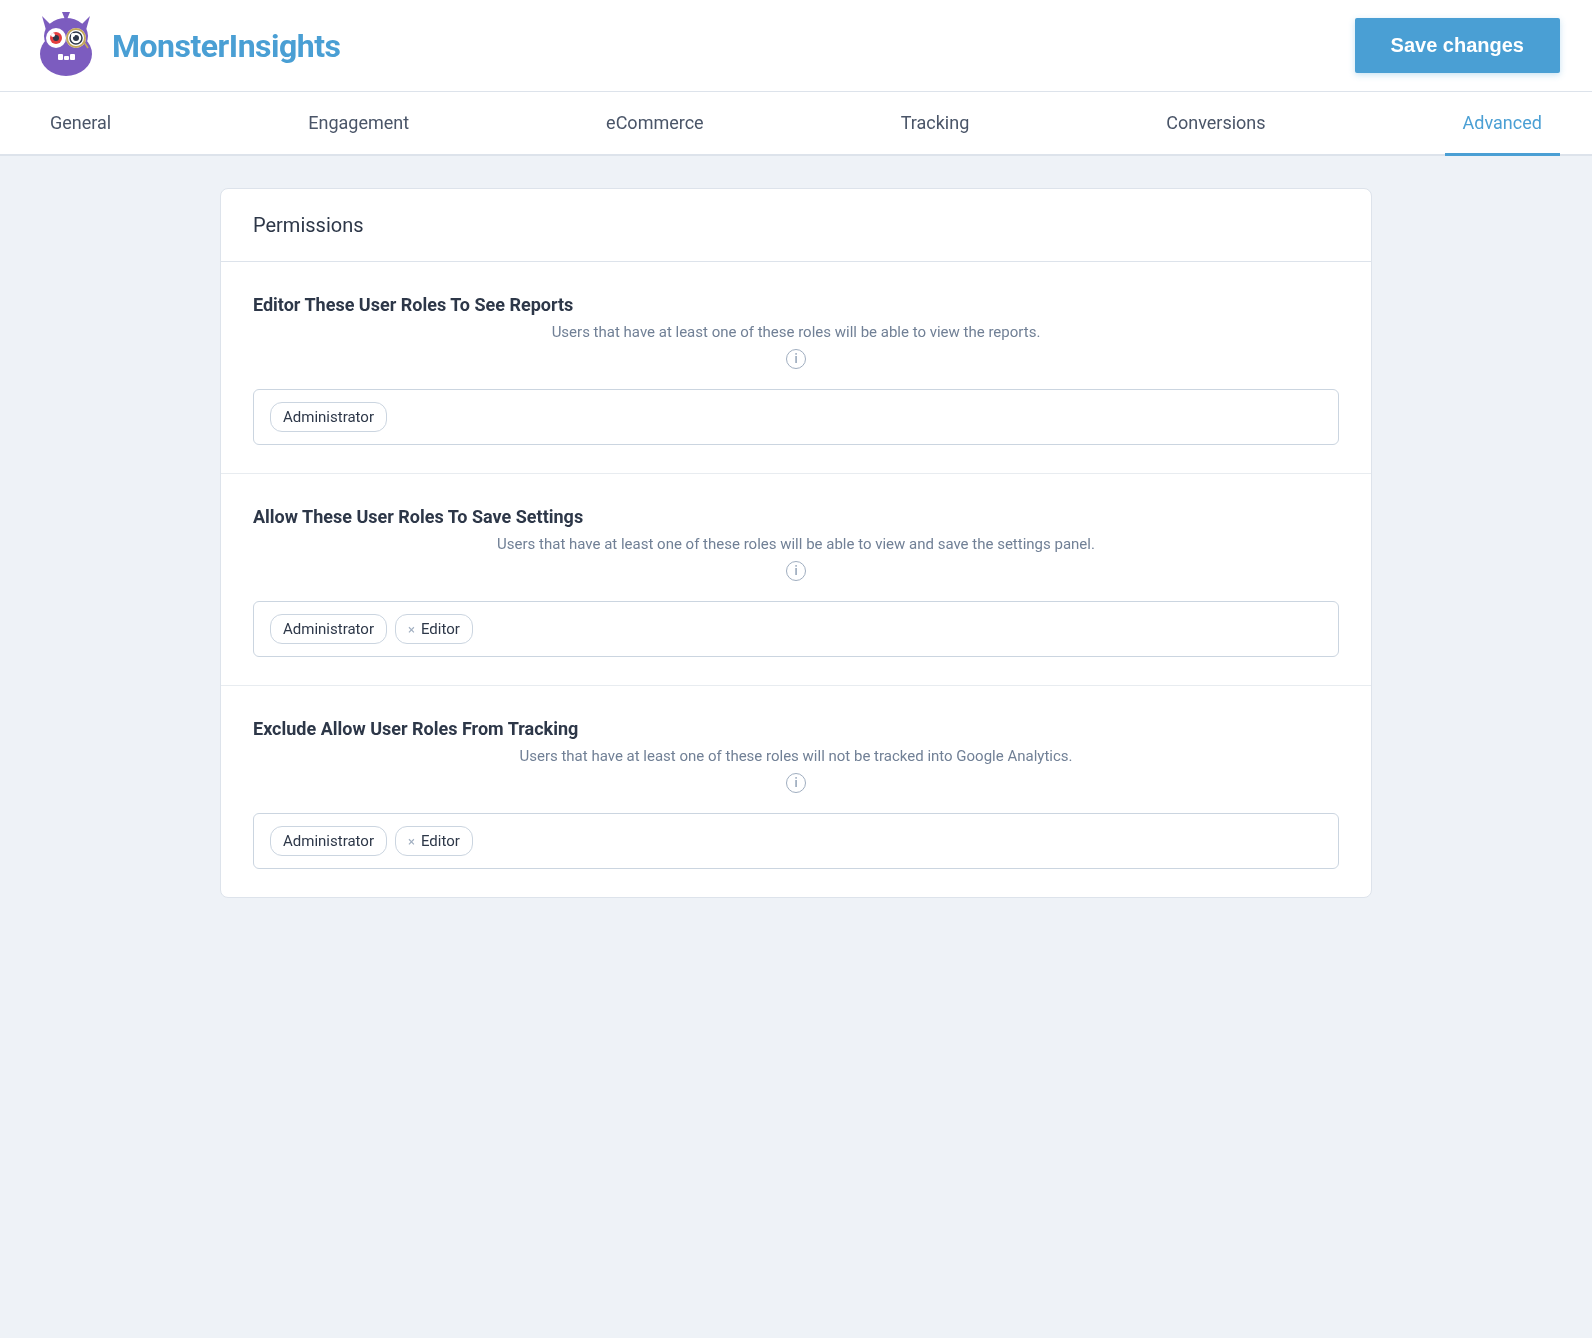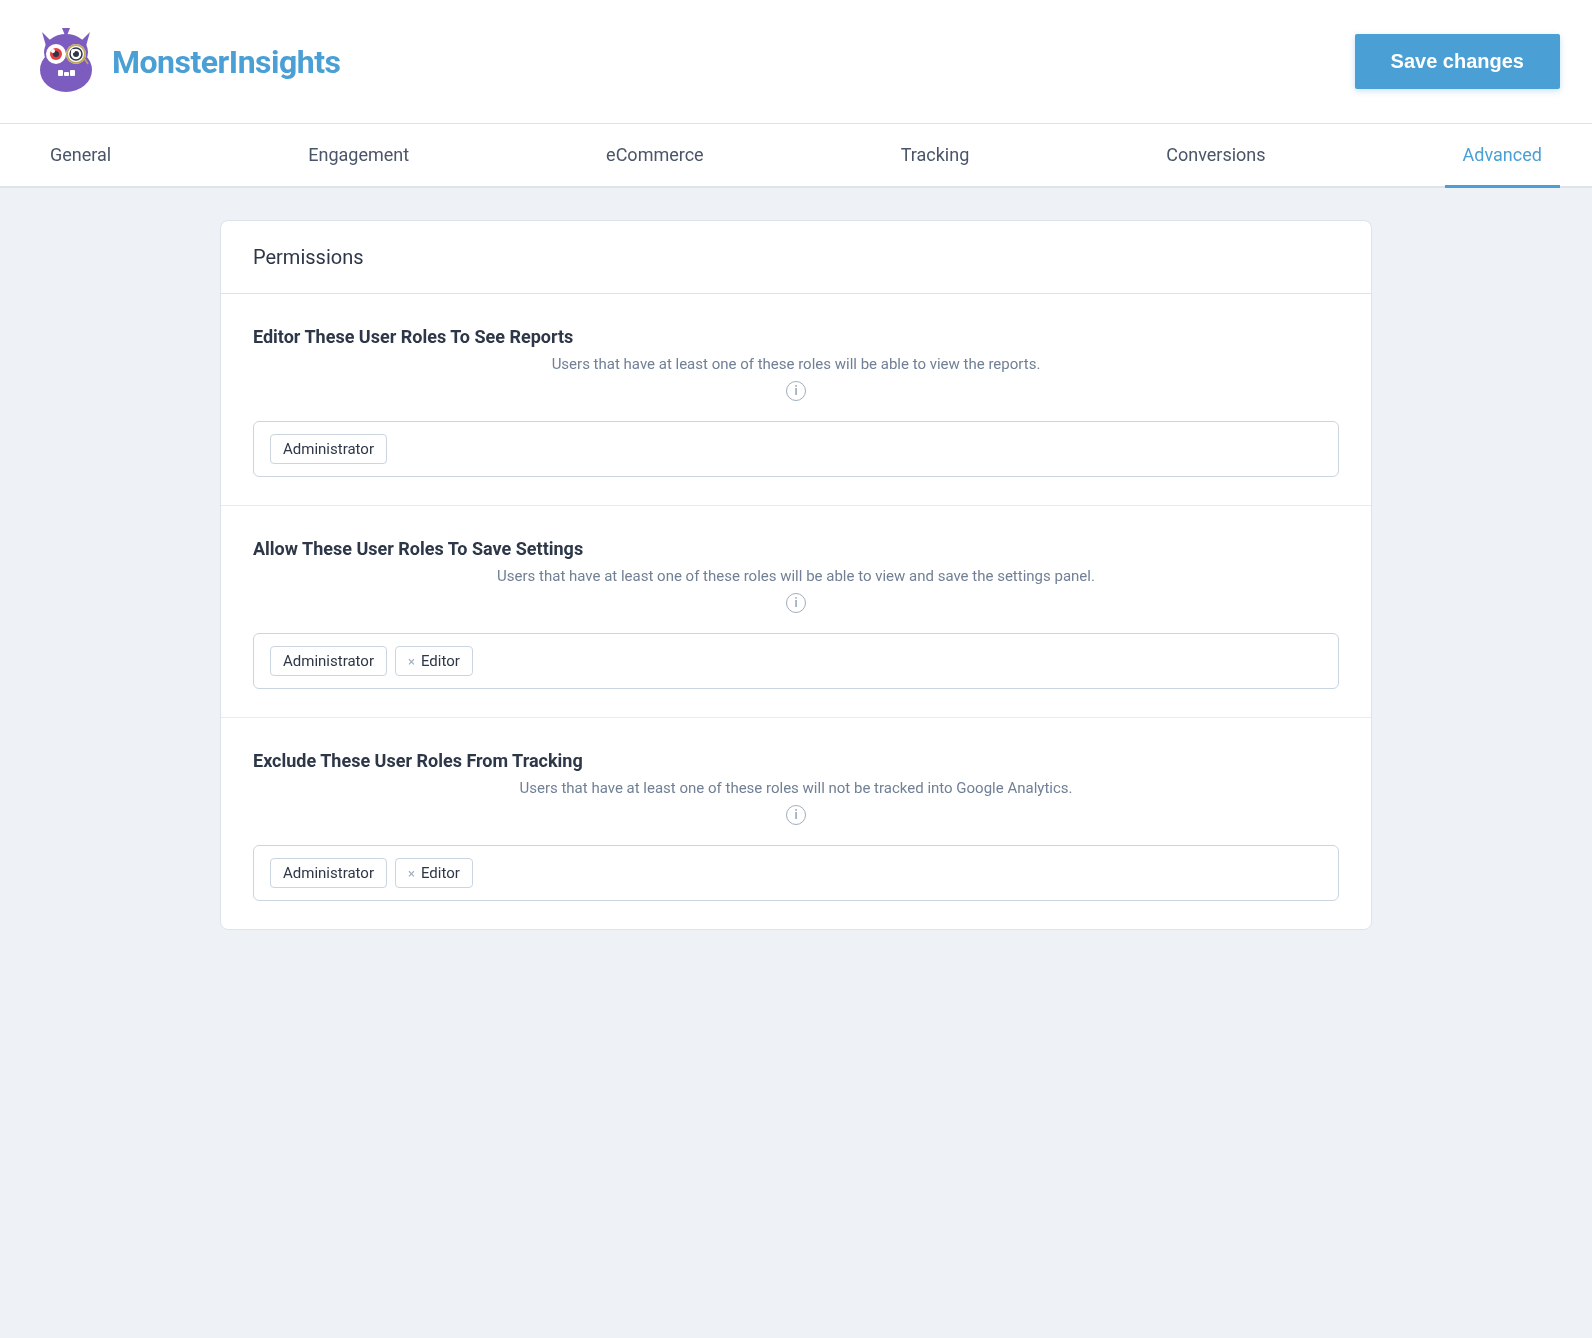--- a/index.html
+++ b/index.html
@@ -10,21 +10,21 @@
     }
 
     
     .header {
       background: #fff;
       border-bottom: 1px solid #dde3eb;
       display: flex;
       align-items: center;
       justify-content: space-between;
       padding: 16px 32px;
-      height: 124px;
+      height: 92px;
     }
     .logo-area {
       display: flex;
       align-items: center;
       gap: 12px;
     }
     .logo-monster {
       width: 68px;
       height: 68px;
     }
@@ -144,21 +144,21 @@
       flex-wrap: wrap;
       gap: 8px;
       min-height: 56px;
       align-items: flex-start;
     }
     .tag {
       display: inline-flex;
       align-items: center;
       gap: 6px;
       border: 1px solid #cbd5e0;
-      border-radius: 4px;
+      border-radius: 12px;
       padding: 5px 12px;
       font-size: 15px;
       color: #2d3748;
       background: #fff;
     }
     .tag-remove {
       color: #a0aec0;
       cursor: pointer;
       font-size: 13px;
       line-height: 1;
@@ -250,21 +250,21 @@
           <span>Administrator</span>
         </span>
         <span class="tag">
           <span class="tag-remove">×</span>
           <span>Editor</span>
         </span>
       </div>
     </div>
 
     <div class="section">
-      <div class="section-title">Exclude These User Roles From Tracking</div>
+      <div class="section-title">Exclude Allow User Roles From Tracking</div>
       <div class="section-desc">
         <span>Users that have at least one of these roles will not be tracked into Google Analytics.</span>
         <span class="info-icon">i</span>
       </div>
       <div class="tag-box">
         <span class="tag">
           <span>Administrator</span>
         </span>
         <span class="tag">
           <span class="tag-remove">×</span>

